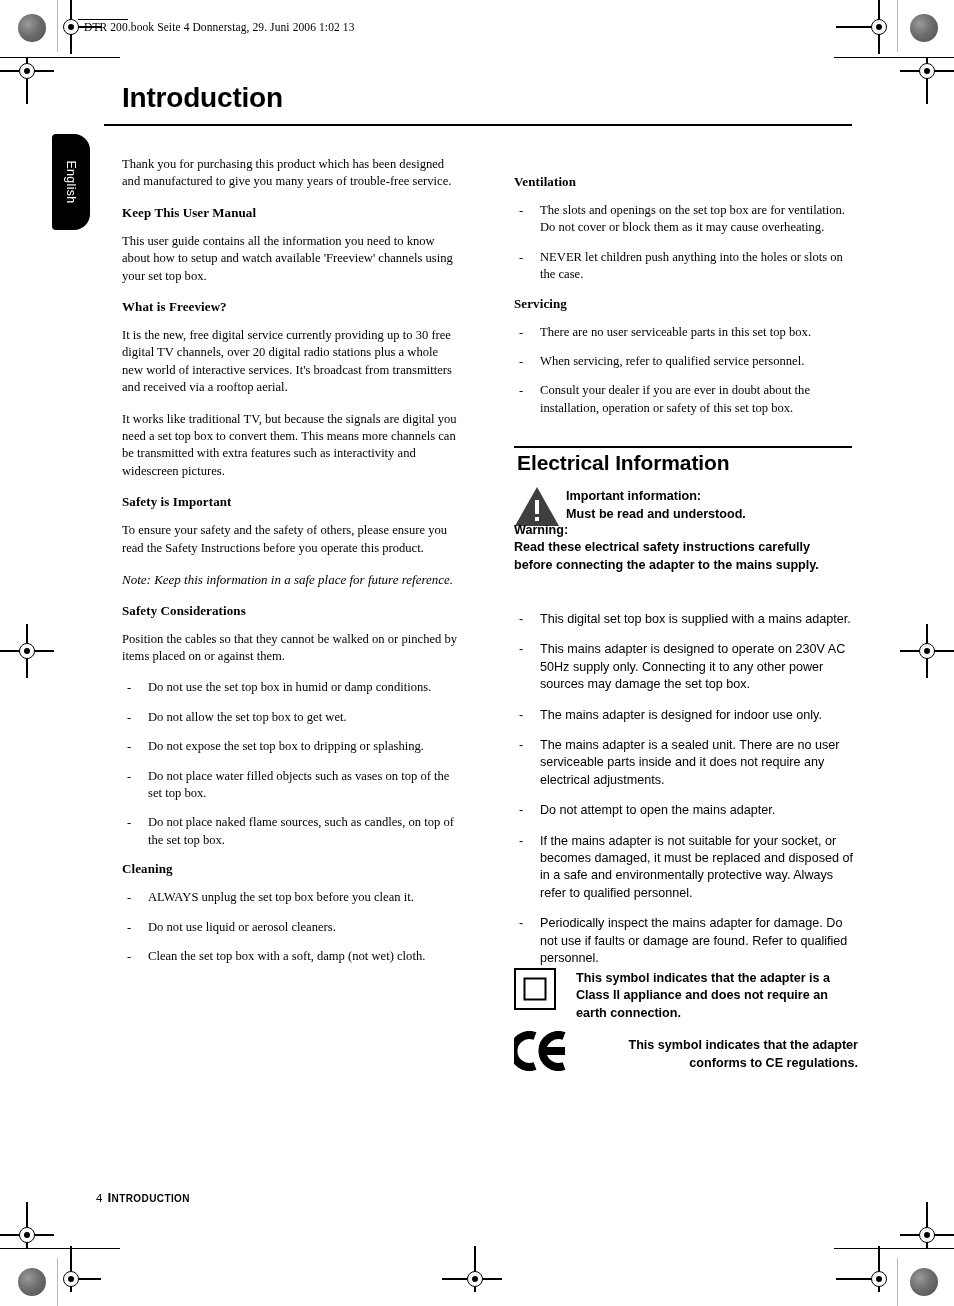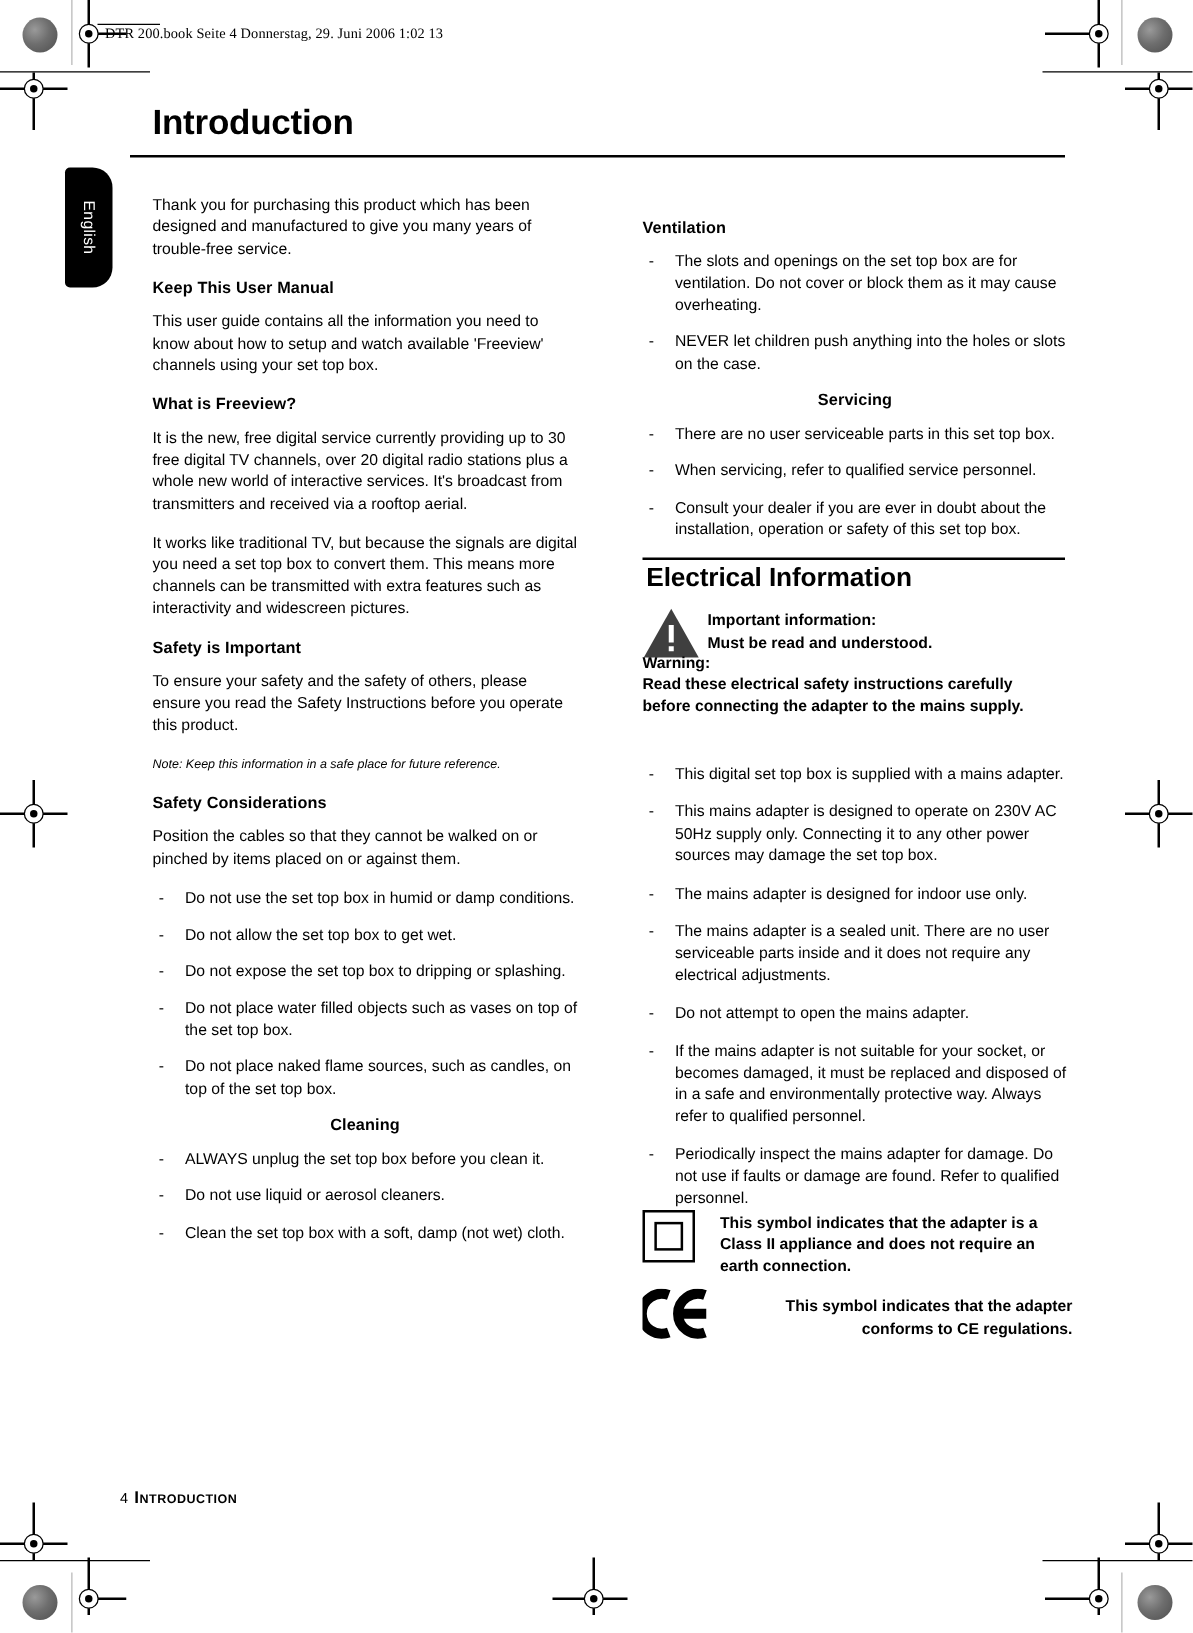--- a/index.html
+++ b/index.html
@@ -90,42 +90,43 @@
   }
   .title-rule {
     position: absolute;
     left: 104px; top: 124px; width: 748px; height: 2.4px; background: #000;
   }
 
   
   .col {
     position: absolute;
     width: 340px;
+    font-family: Liberation Serif, serif;
   }
   .col-left  { left: 122px; top: 156px; }
   .col-right { left: 514px; top: 156px; margin-top: 18px; }
 
   p.body {
     margin: 0 0 14px 0;
     font-size: 12.6px;
     line-height: 17.4px;
   }
   p.note {
     margin: 0 0 14px 0;
-    font-size: 10px;
+    font-size: 13px;
     line-height: 17.4px;
     font-style: italic;
   }
   h3.sub {
     margin: 0 0 12px 0;
     font-size: 13px;
     font-weight: bold;
     letter-spacing: .1px;
   }
-  h3.sub.spaced { margin-top: 6px; text-align: center; }
+  h3.sub.spaced { margin-top: 6px; }
 
   ul.dashlist { margin: 0 0 6px 0; padding: 0; list-style: none; }
   ul.dashlist li {
     position: relative;
     padding-left: 26px;
     margin-bottom: 12px;
     font-size: 12.6px;
     line-height: 17.4px;
   }
   ul.dashlist li .dash {

